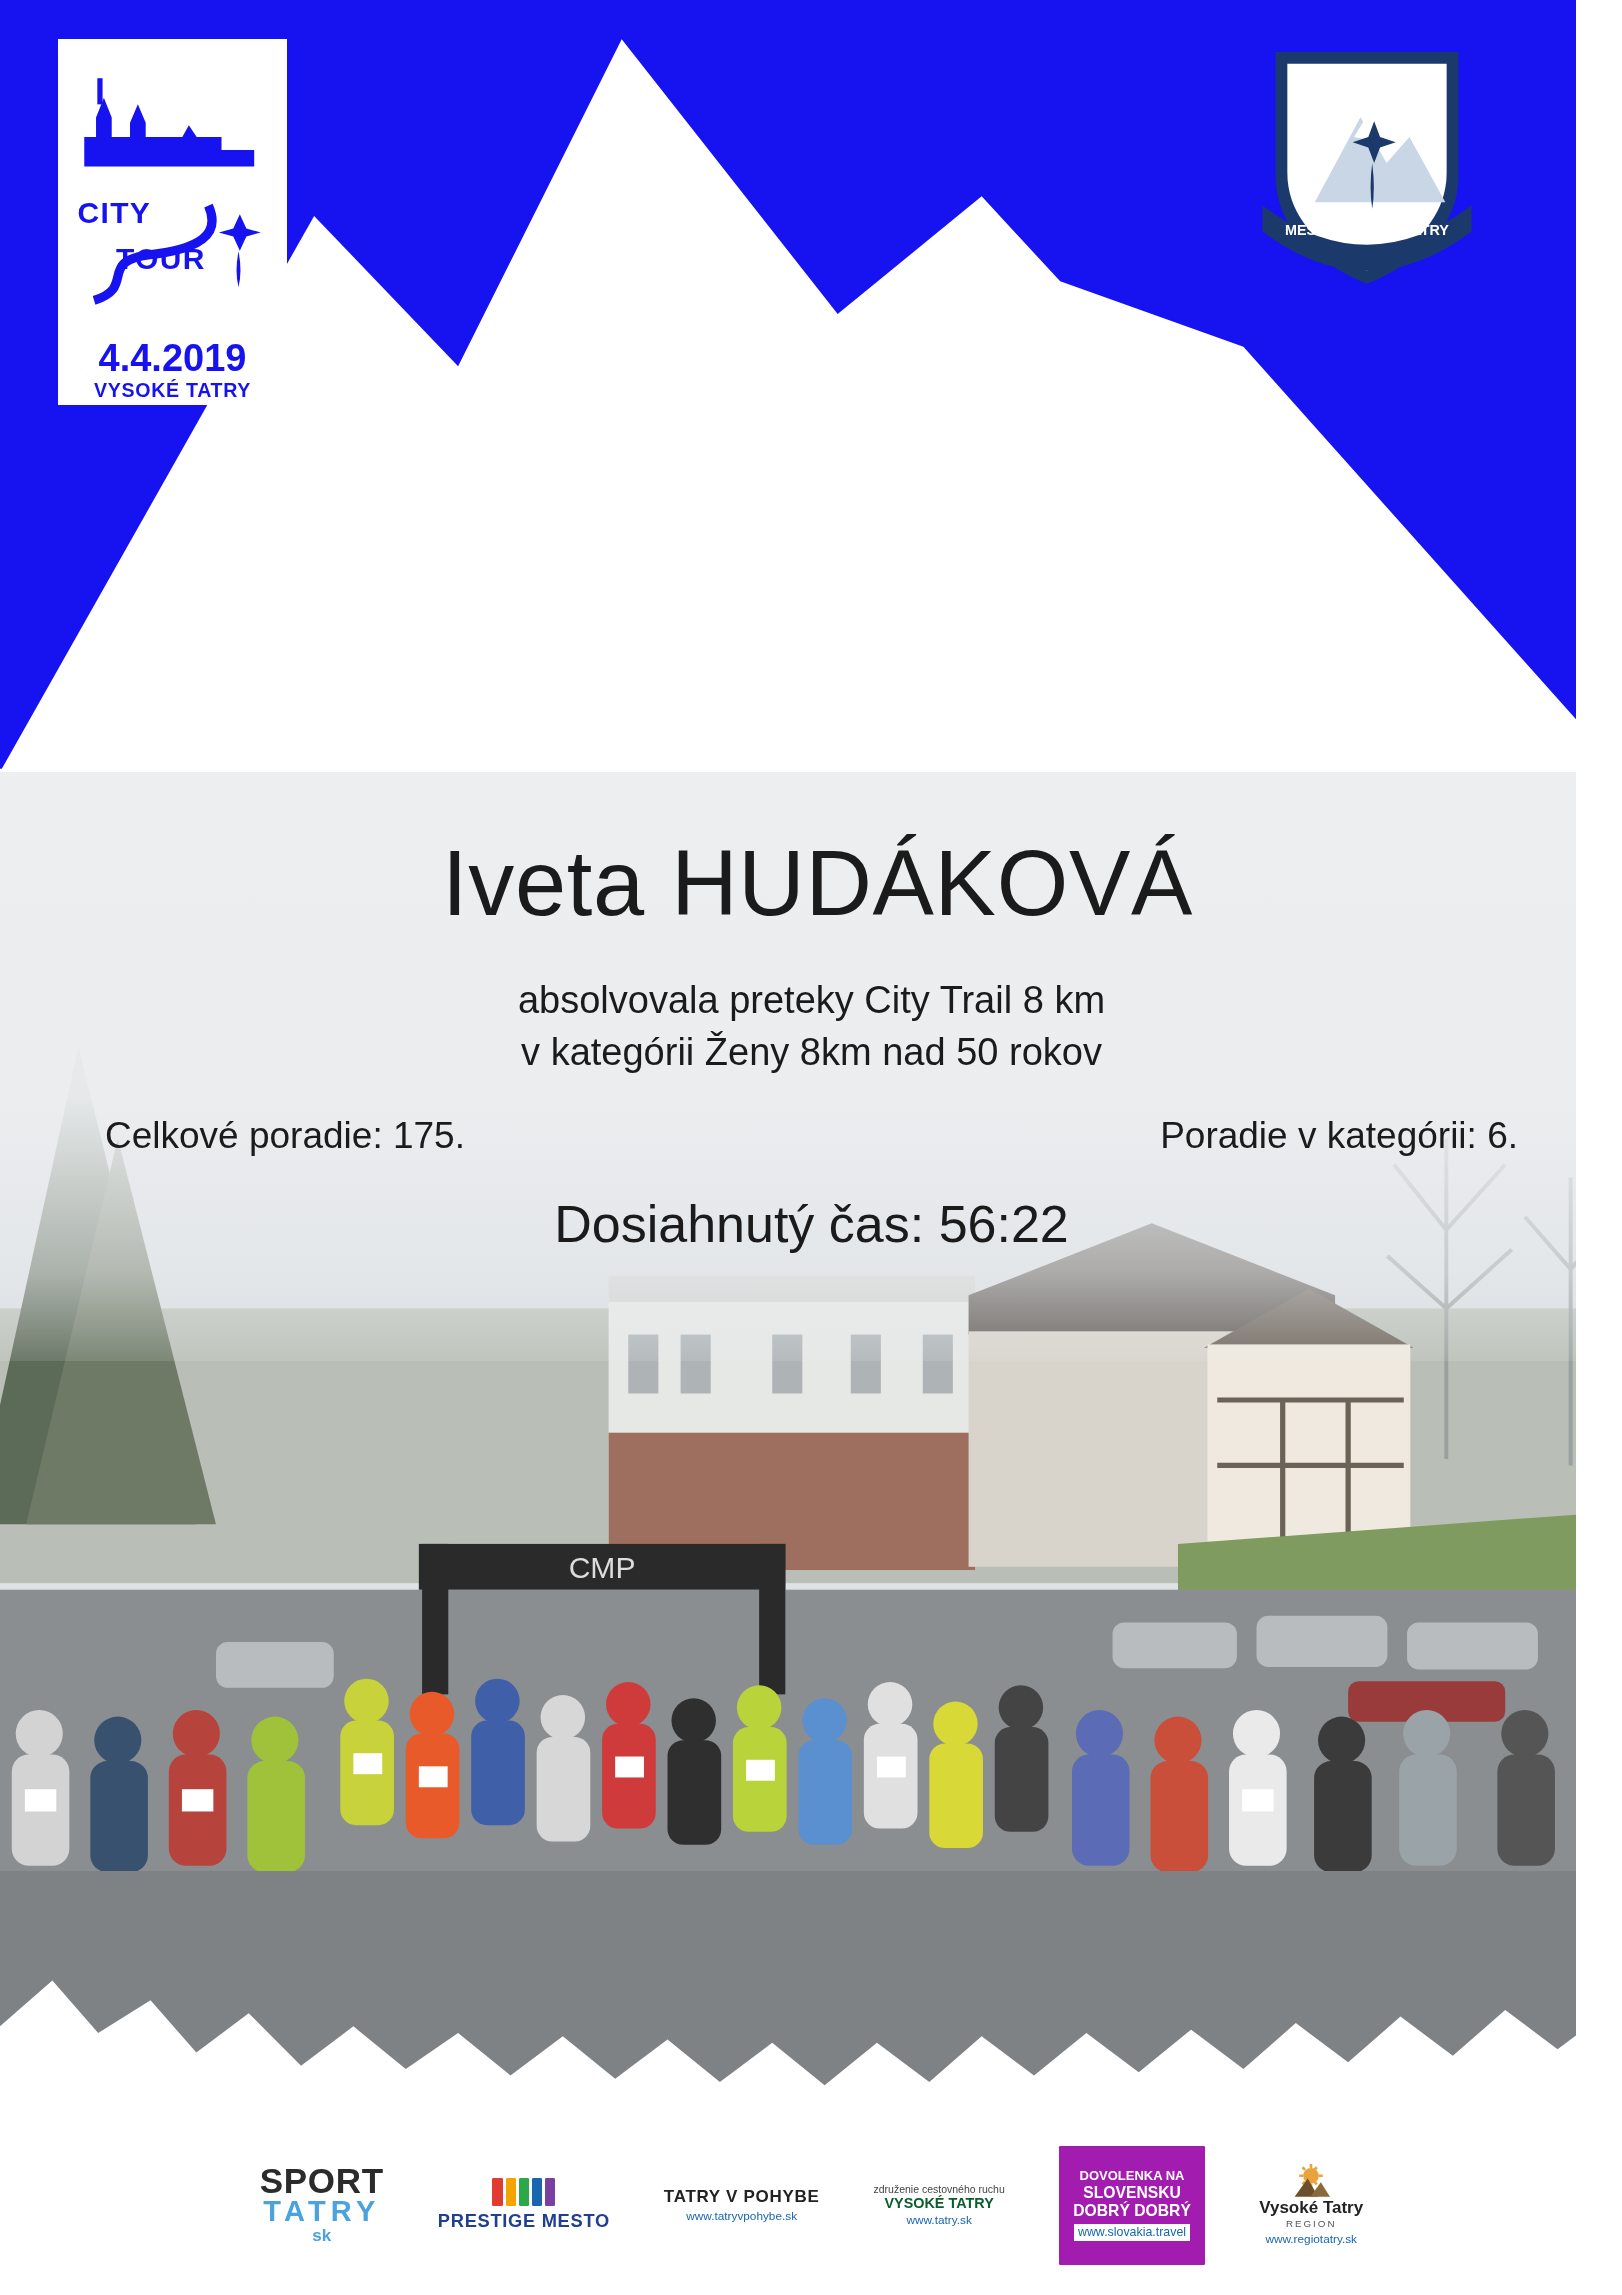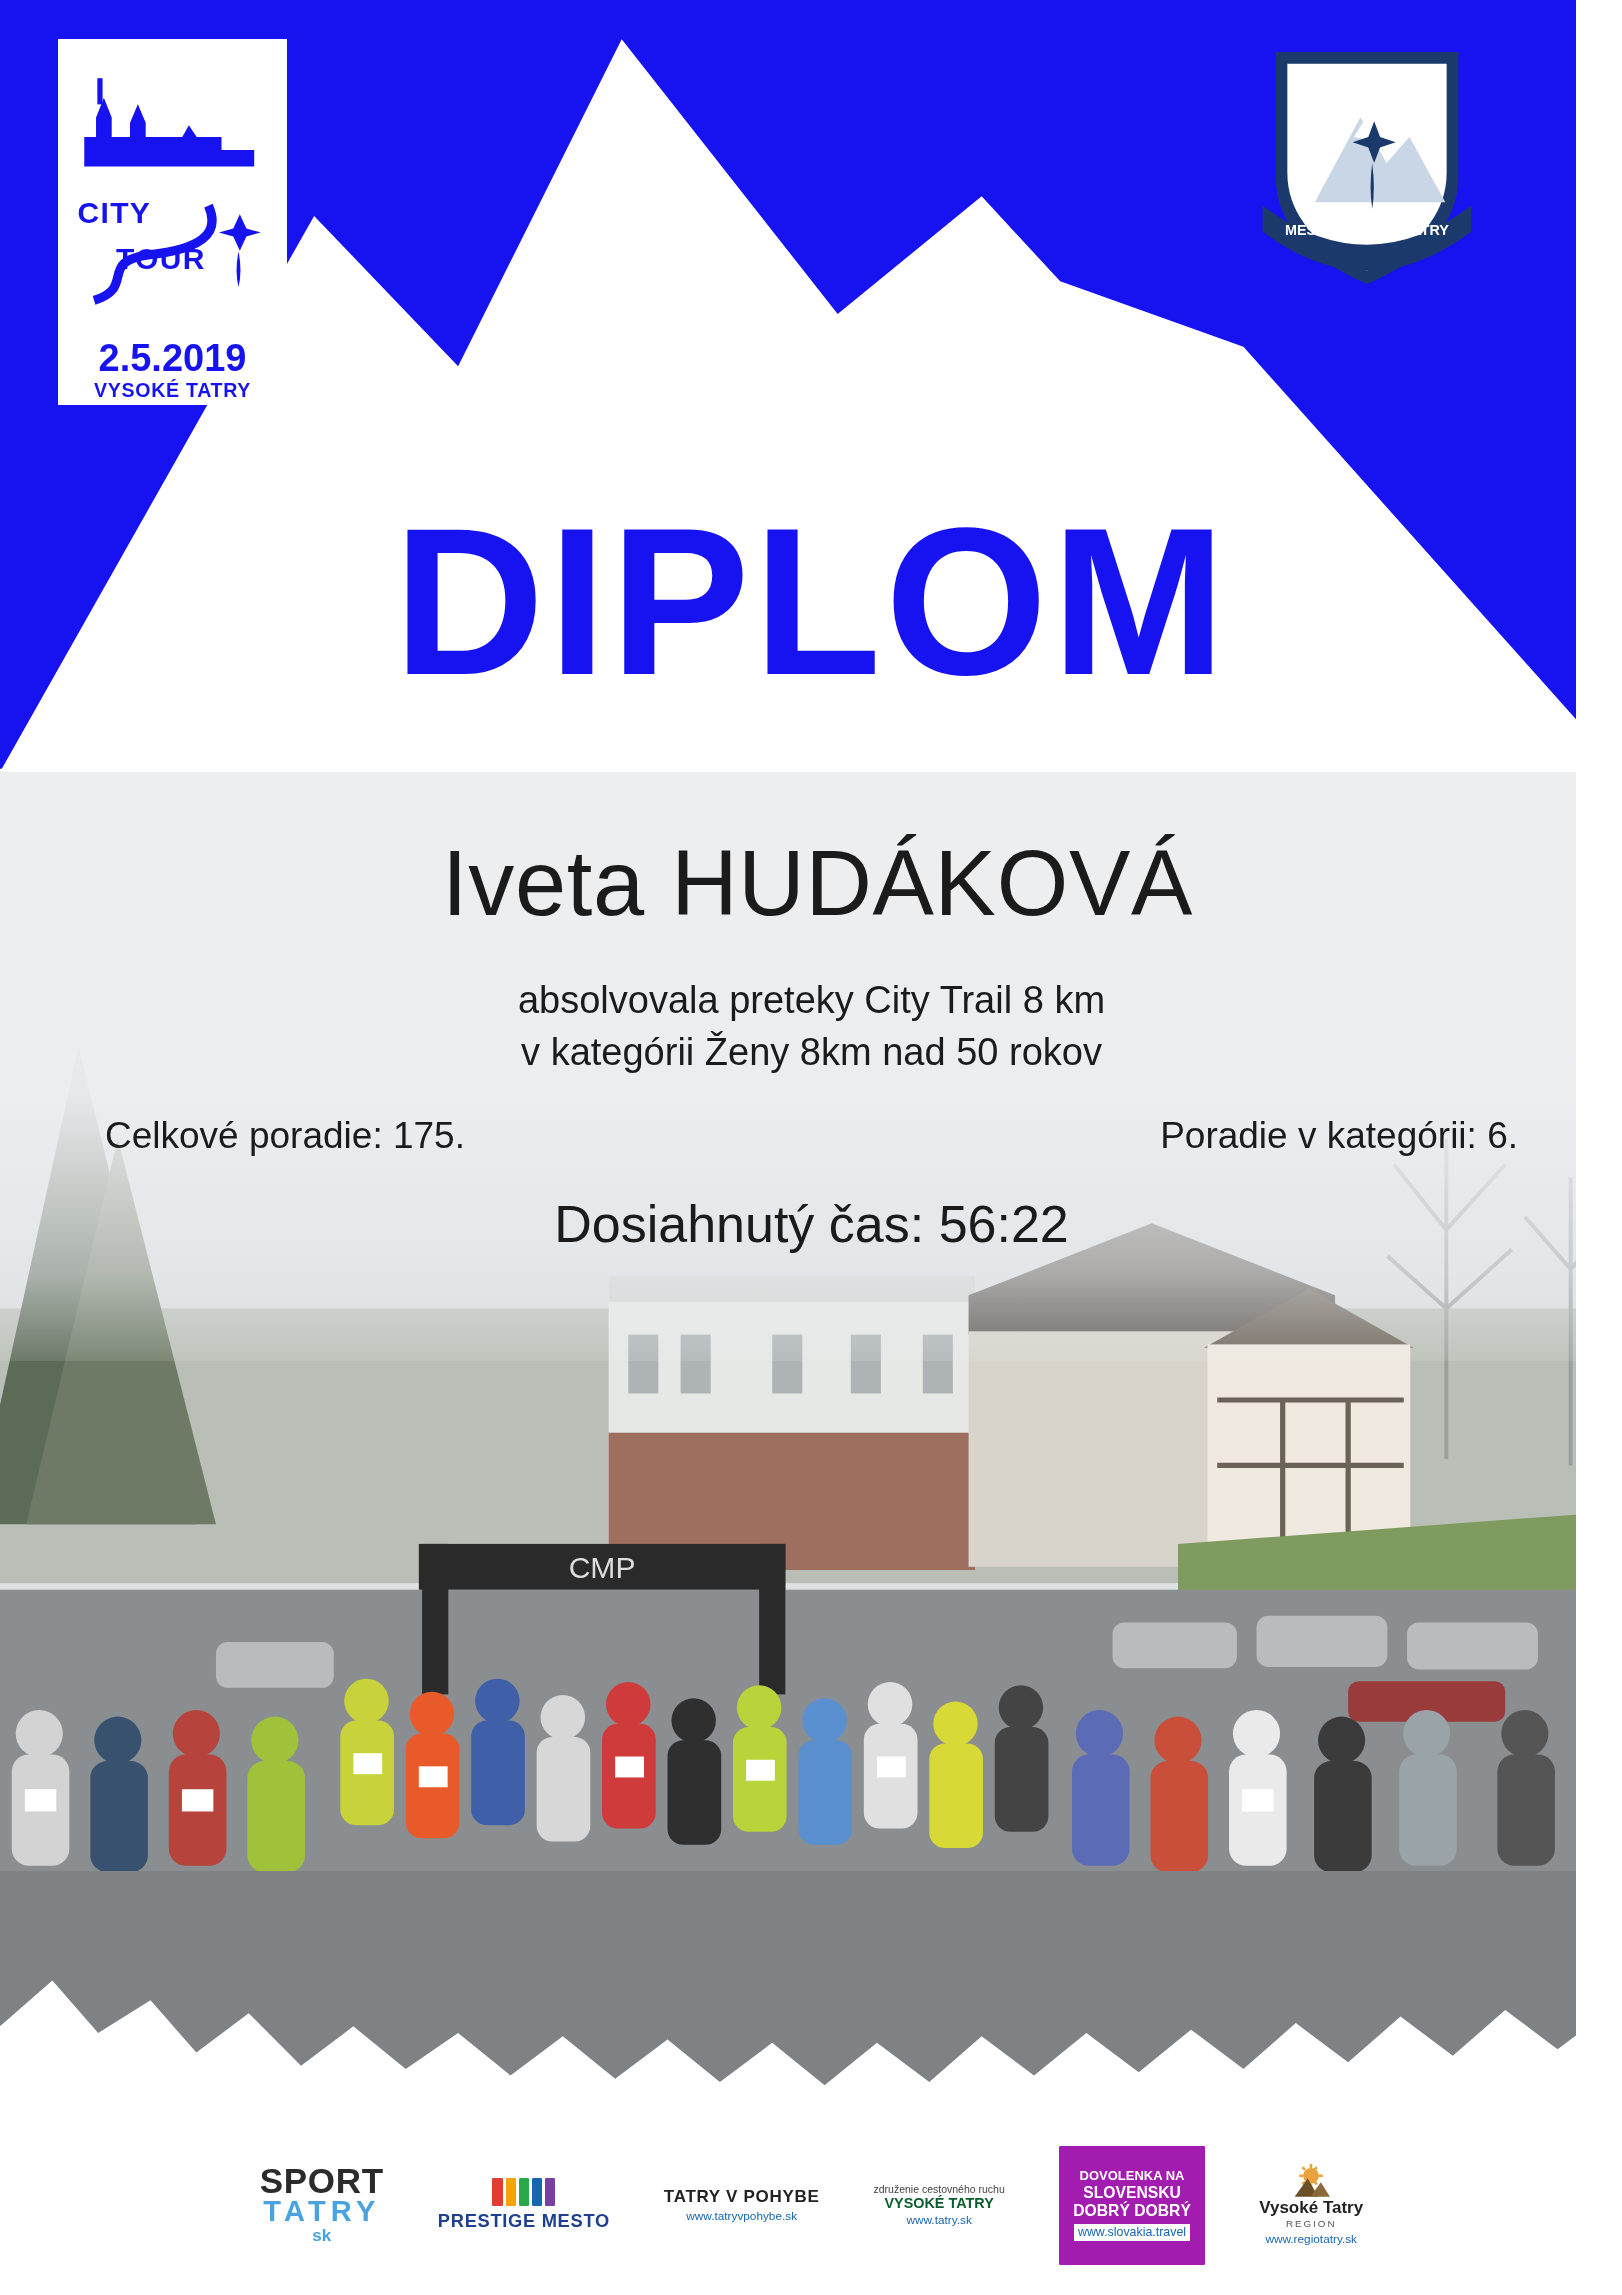--- a/index.html
+++ b/index.html
@@ -243,42 +243,41 @@
       <path fill="#1713f0" d="M40 195 L40 150 L58 150 L58 120 L70 90 L82 120 L82 150 L110 150 L110 128 L122 100 L134 128 L134 150 L190 150 L200 132 L212 150 L250 150 L250 170 L300 170 L300 195 Z"></path>
       <rect x="60" y="60" width="8" height="40" fill="#1713f0"></rect>
 
       <path fill="none" stroke="#1713f0" stroke-width="14" d="M55 400 C 120 380, 60 340, 140 330 C 215 322, 250 300, 230 255"></path>
 
       <path fill="#1713f0" d="M268 290 l10 -22 l10 22 l22 6 l-22 6 l-10 22 l-10 -22 l-22 -6 z"></path>
       <path fill="#1713f0" d="M276 325 q6 30 0 55 q-6 -25 0 -55 z"></path>
     </svg>
     <div class="ct-text-city">CITY</div>
     <div class="ct-text-trail">TOUR</div>
-    <div class="ct-date">2.5.2019</div>
+    <div class="ct-date">4.4.2019</div>
     <div class="ct-place">VYSOKÉ TATRY</div>
   </div>
 
   <div class="crest">
     <svg viewBox="0 0 340 400">
       <path fill="#1b3a6b" d="M30 20 L310 20 L310 210 C310 300 230 350 170 375 C110 350 30 300 30 210 Z"></path>
       <path fill="#ffffff" d="M48 38 L292 38 L292 205 C292 285 222 332 170 355 C118 332 48 285 48 205 Z"></path>
       <polygon fill="#c9d6e6" points="90 250 160 120 200 190 235 150 290 250"></polygon>
       <polygon fill="#ffffff" points="150 150 175 110 200 160"></polygon>
 
       <g fill="#1b3a6b">
         <path d="M172 150 l9 -24 l9 24 l24 8 l-24 8 l-9 24 l-9 -24 l-24 -8 z"></path>
         <path d="M178 190 q5 40 0 70 q-5 -32 0 -70 z"></path>
       </g>
 
       <path fill="#1b3a6b" d="M10 255 q160 120 320 0 l0 40 q-160 120 -320 0 z"></path>
       <text x="170" y="300" text-anchor="middle" fill="#ffffff" font-size="22" font-family="Liberation Sans, sans-serif" font-weight="bold">MESTO VYSOKÉ TATRY</text>
     </svg>
   </div>
 
-  <div class="diplom-title">DIPLOM</div>
 
   <div class="mid-region">
     <svg class="photo" viewBox="0 0 2480 2160" preserveAspectRatio="none">
 
       <rect x="0" y="0" width="2480" height="900" fill="#d9dde0"></rect>
 
       <rect x="0" y="820" width="2480" height="420" fill="#b9bfb6"></rect>
 
       <polygon fill="#5c6a58" points="120 420 300 1150 -40 1150"></polygon>
       <polygon fill="#6e7a66" points="180 560 330 1150 40 1150"></polygon>

